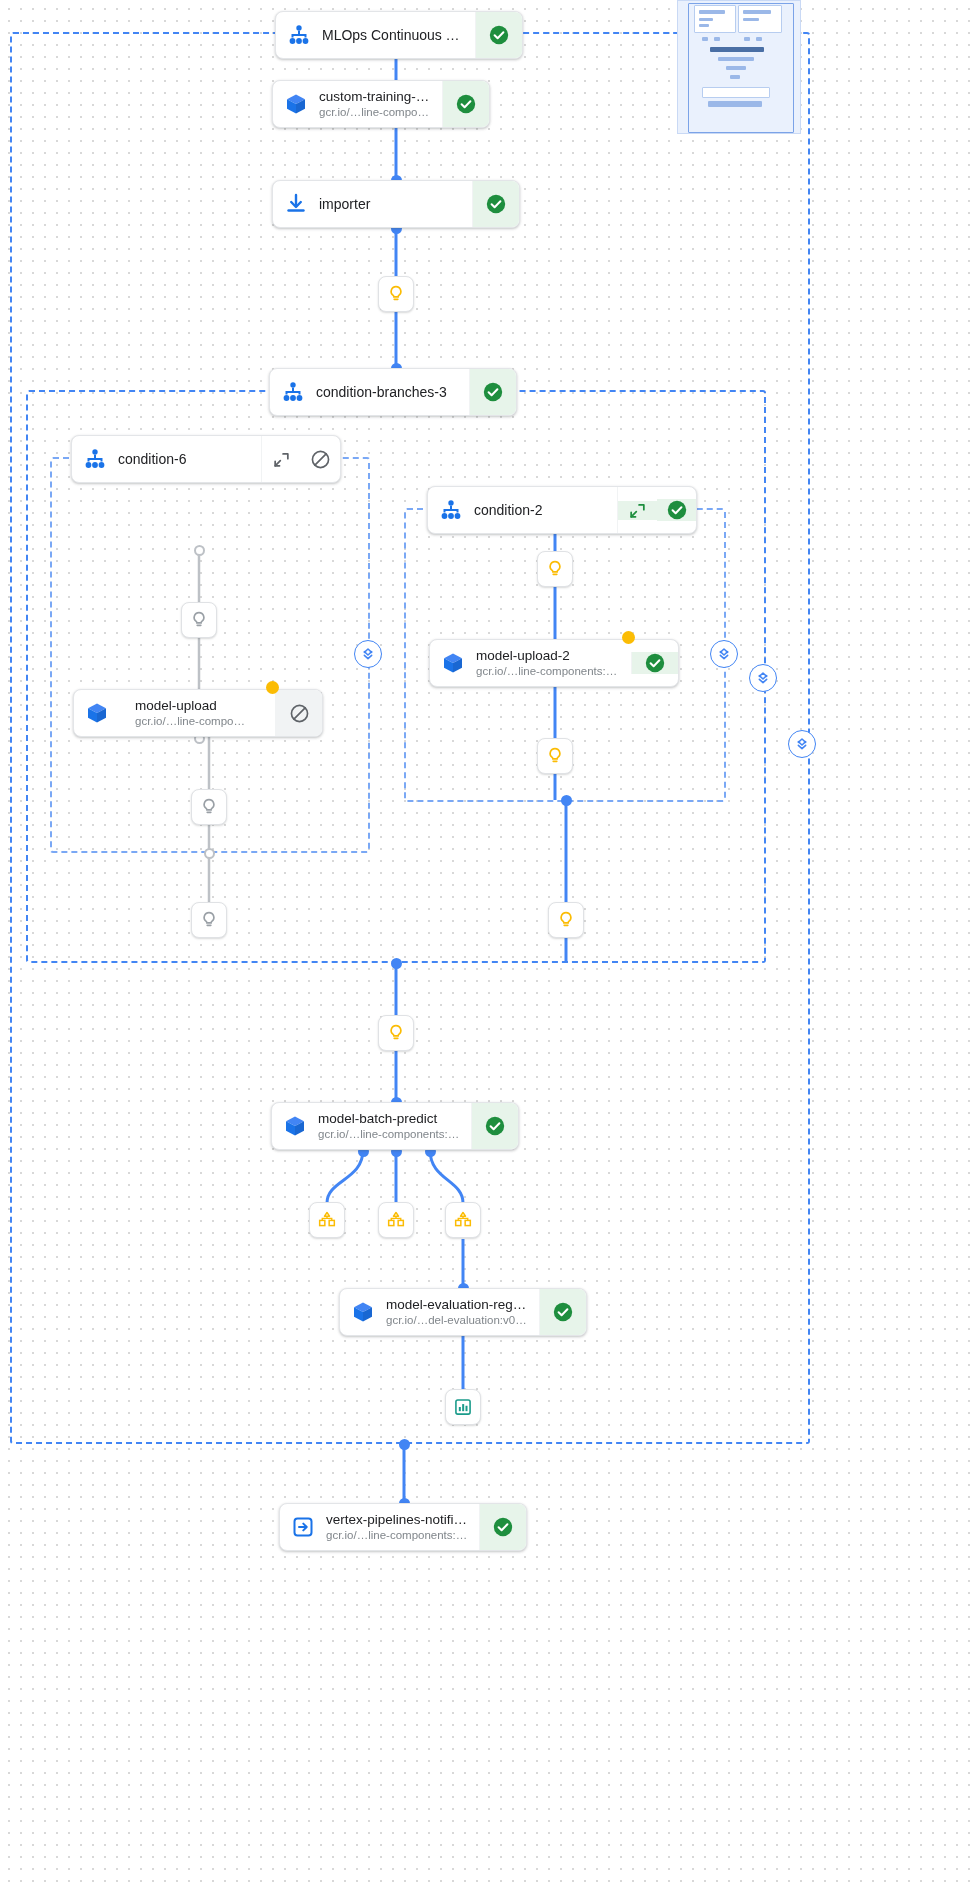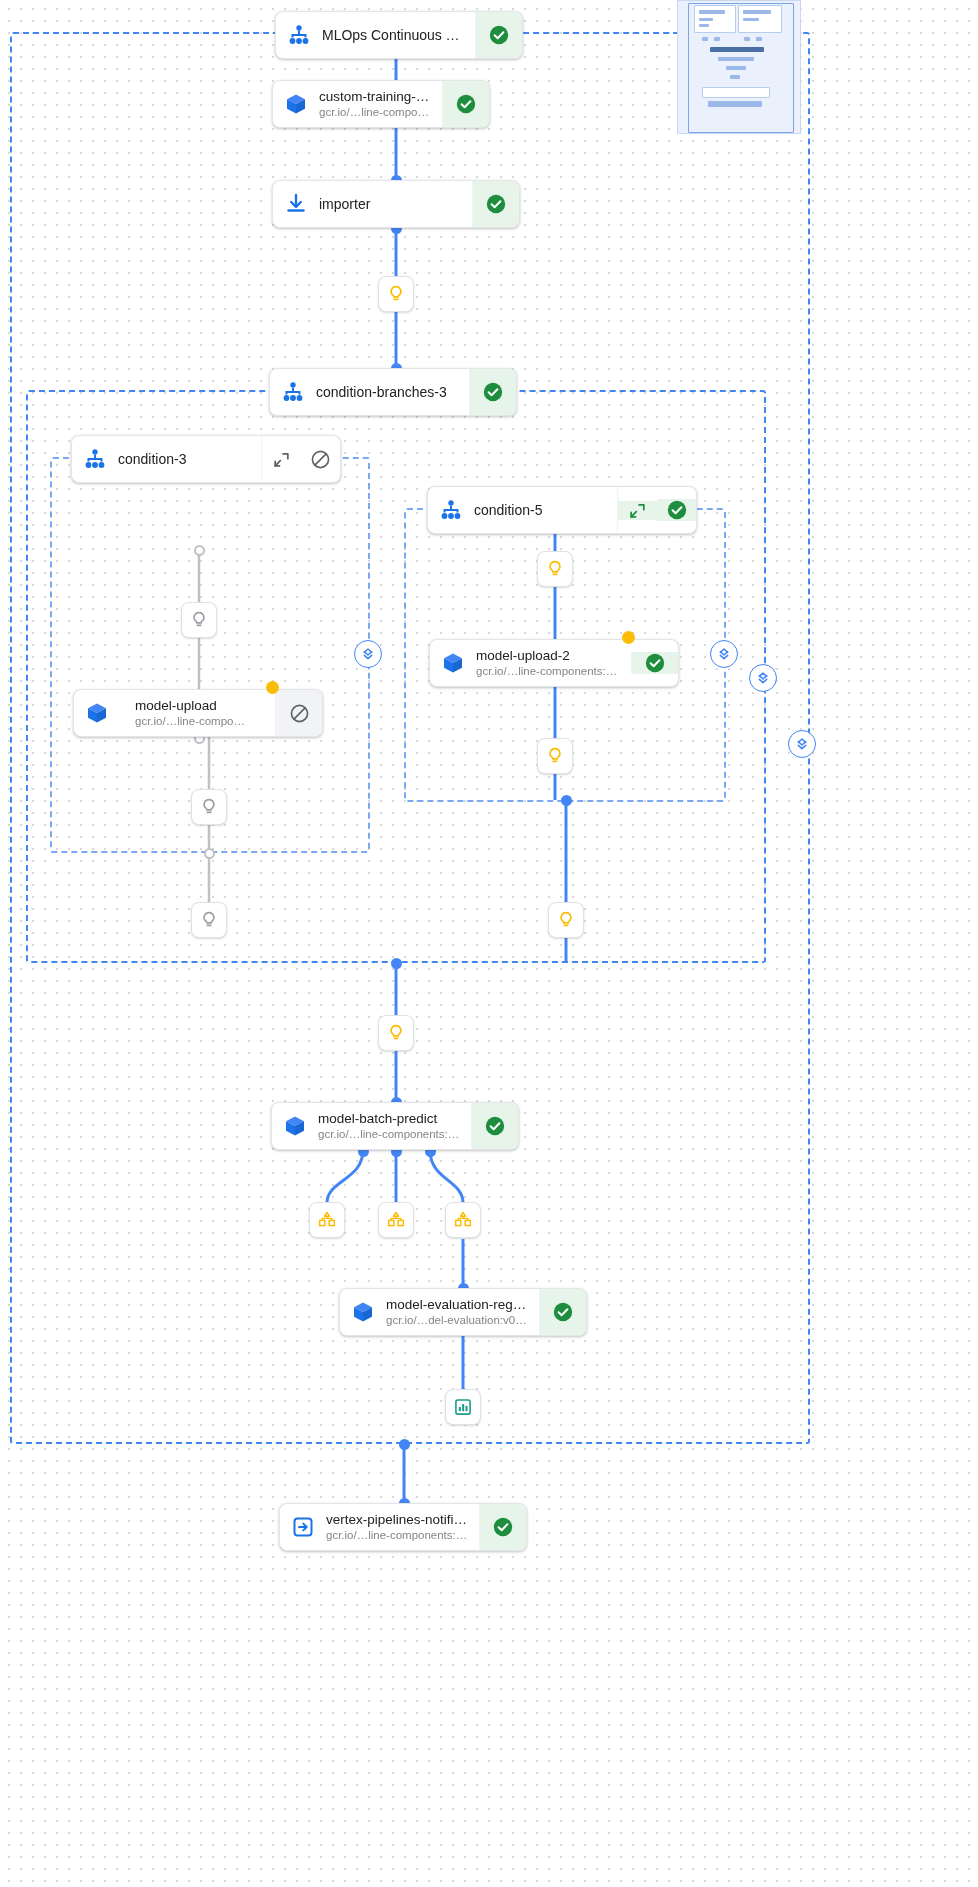--- a/index.html
+++ b/index.html
@@ -278,21 +278,21 @@
       <svg width="24" height="24" viewBox="0 0 24 24">
         <circle cx="12" cy="5" r="2.7" fill="#1a73e8"></circle>
         <circle cx="5.5" cy="18" r="2.9" fill="#1a73e8"></circle>
         <circle cx="12" cy="18" r="2.9" fill="#1a73e8"></circle>
         <circle cx="18.5" cy="18" r="2.9" fill="#1a73e8"></circle>
         <path d="M5.5 14.5 V12 H18.5 V14.5" stroke="#1a73e8" stroke-width="2" fill="none"></path>
         <path d="M12 7.7 V12" stroke="#1a73e8" stroke-width="2"></path>
       </svg>
     </div>
     <div class="body">
-      <div class="title">condition-3</div>
+      <div class="title">condition-6</div>
     </div>
     <div class="badge split">
       <div class="half plain">
         <svg width="19" height="19" viewBox="0 0 24 24">
           <path d="M4 20 L10.5 13.5" stroke="#5f6368" stroke-width="2.2" stroke-linecap="round"></path>
           <path d="M4 14.5 V20 H9.5" stroke="#5f6368" stroke-width="2.2" fill="none" stroke-linecap="round" stroke-linejoin="round"></path>
           <path d="M14 5 h6 v6" stroke="#5f6368" stroke-width="2.2" fill="none" stroke-linecap="round" stroke-linejoin="round"></path>
         </svg>
       </div>
       <div class="half plain">
@@ -352,21 +352,21 @@
       <svg width="24" height="24" viewBox="0 0 24 24">
         <circle cx="12" cy="5" r="2.7" fill="#1a73e8"></circle>
         <circle cx="5.5" cy="18" r="2.9" fill="#1a73e8"></circle>
         <circle cx="12" cy="18" r="2.9" fill="#1a73e8"></circle>
         <circle cx="18.5" cy="18" r="2.9" fill="#1a73e8"></circle>
         <path d="M5.5 14.5 V12 H18.5 V14.5" stroke="#1a73e8" stroke-width="2" fill="none"></path>
         <path d="M12 7.7 V12" stroke="#1a73e8" stroke-width="2"></path>
       </svg>
     </div>
     <div class="body">
-      <div class="title">condition-5</div>
+      <div class="title">condition-2</div>
     </div>
     <div class="badge split">
       <div class="half ok">
         <svg width="19" height="19" viewBox="0 0 24 24">
           <path d="M4 20 L10.5 13.5" stroke="#1e8e3e" stroke-width="2.2" stroke-linecap="round"></path>
           <path d="M4 14.5 V20 H9.5" stroke="#1e8e3e" stroke-width="2.2" fill="none" stroke-linecap="round" stroke-linejoin="round"></path>
           <path d="M14 5 h6 v6" stroke="#1e8e3e" stroke-width="2.2" fill="none" stroke-linecap="round" stroke-linejoin="round"></path>
         </svg>
       </div>
       <div class="half ok">

